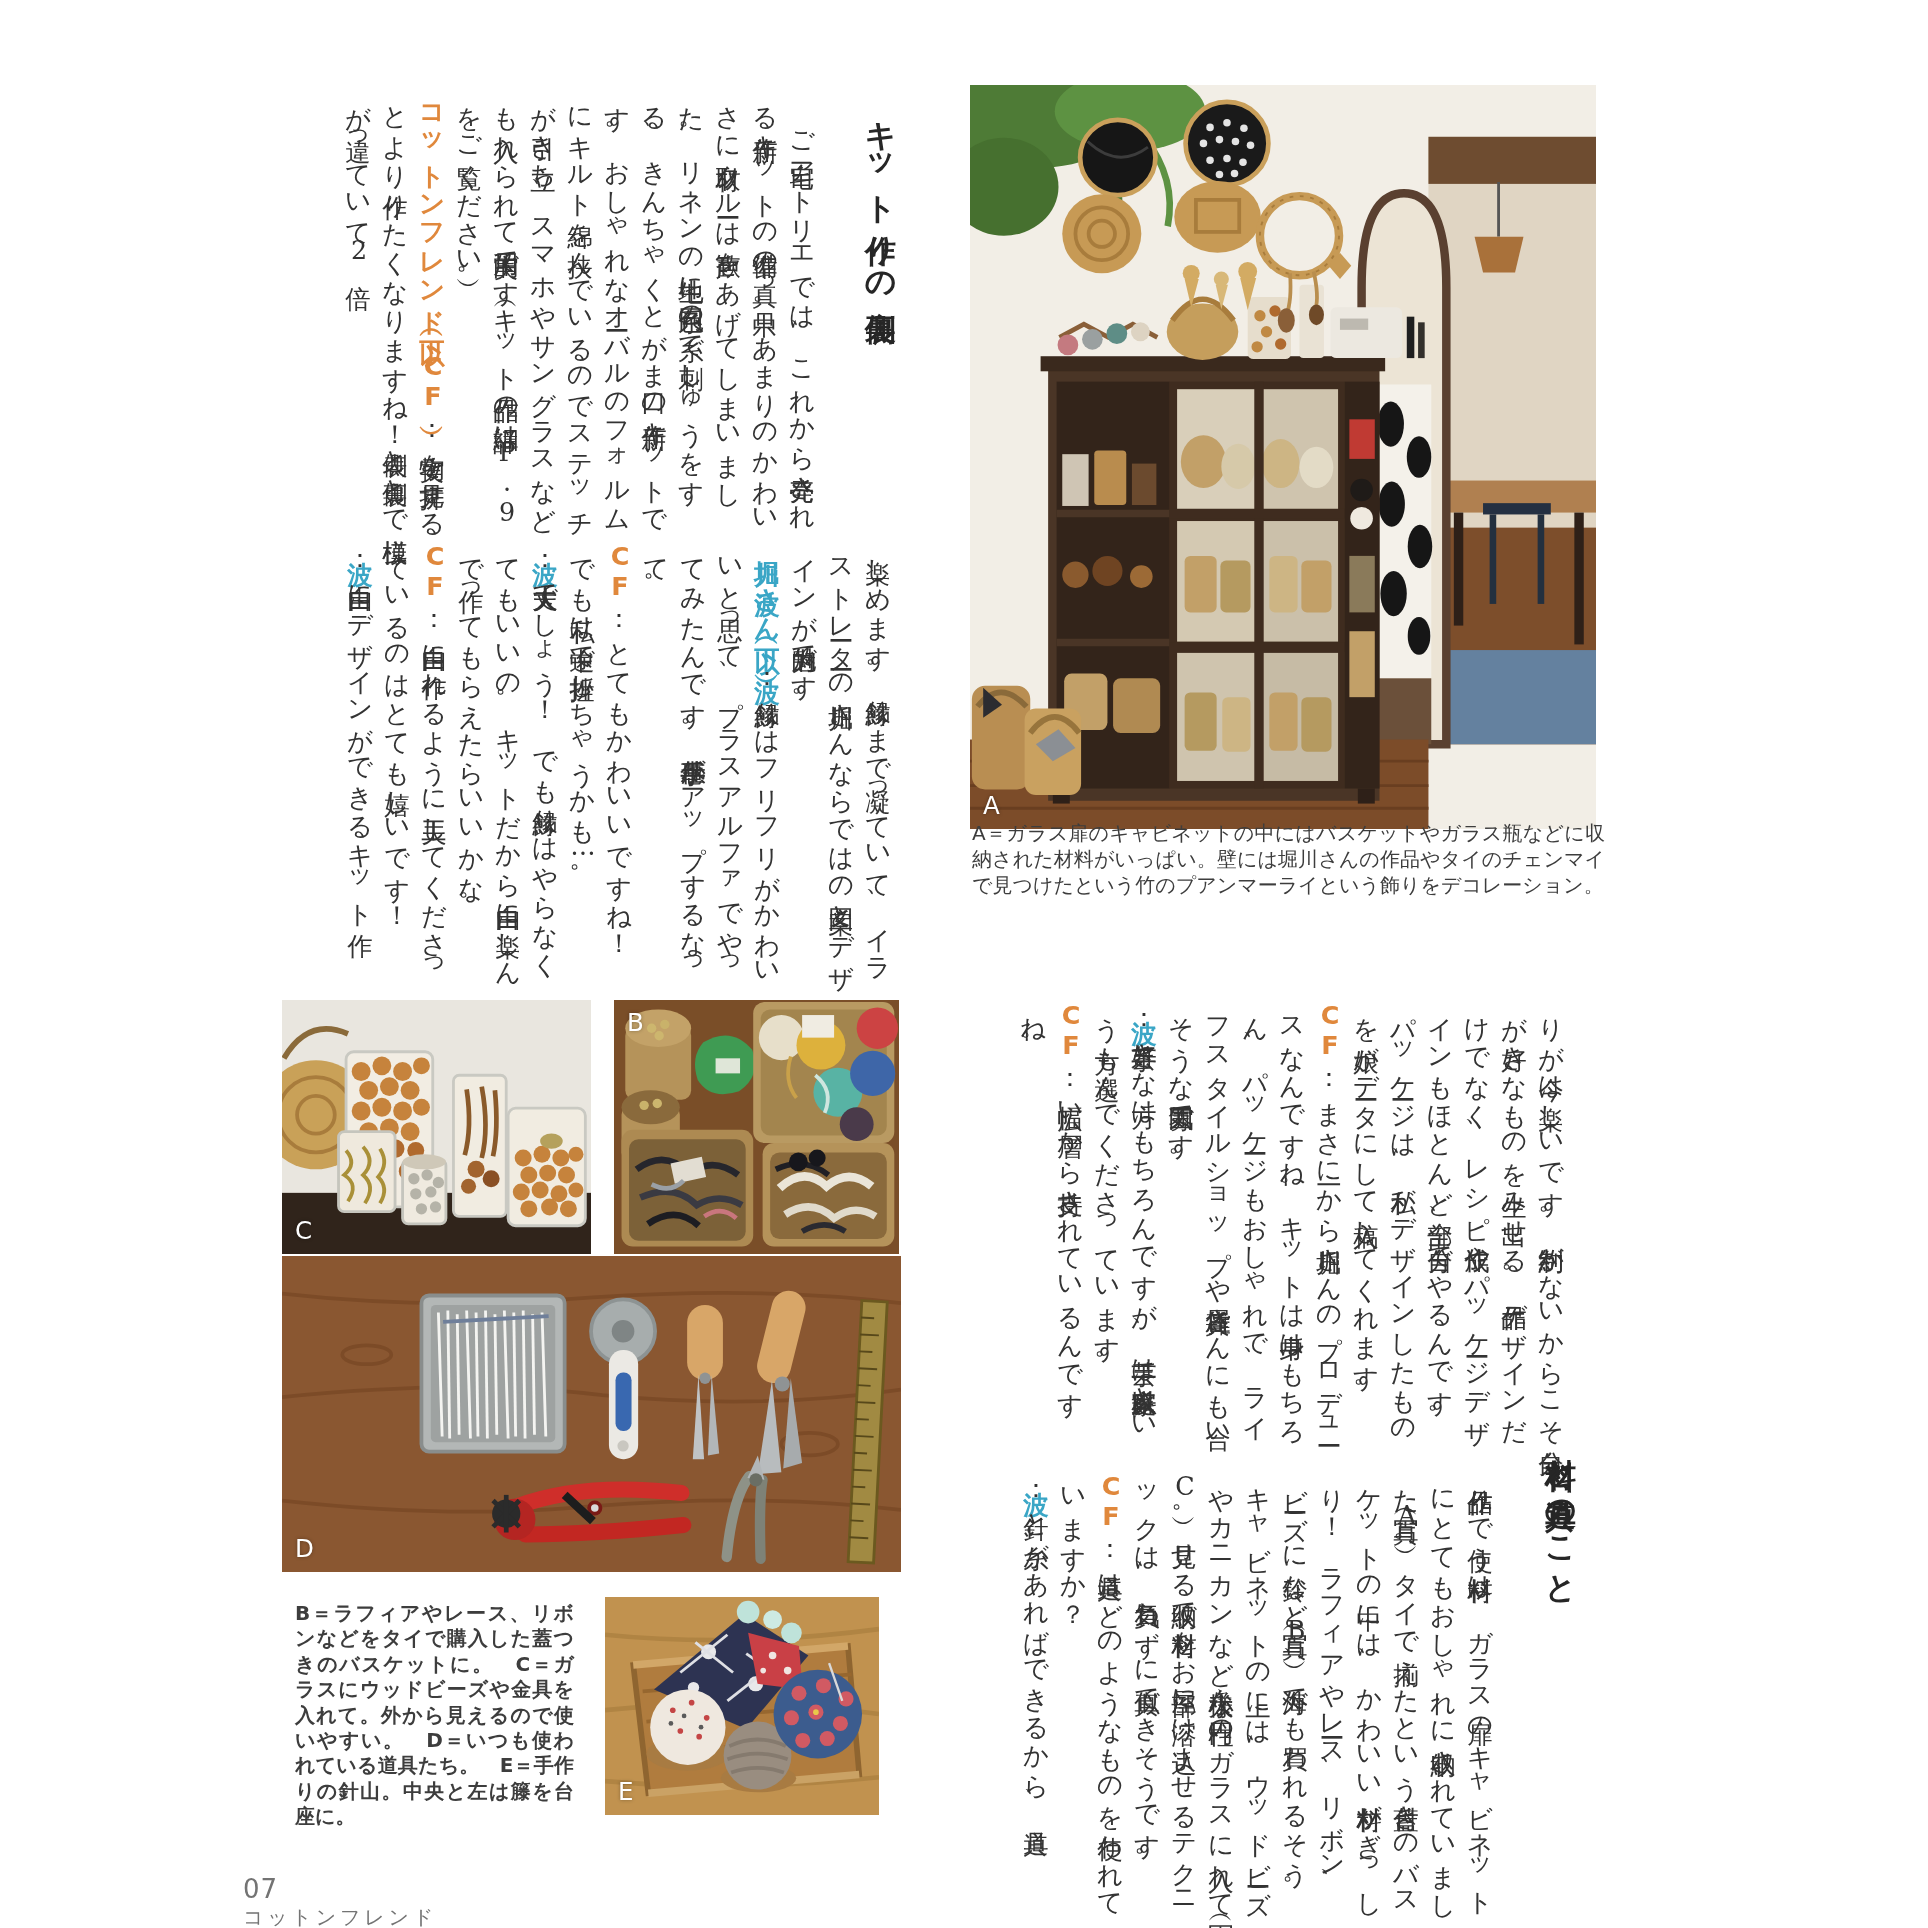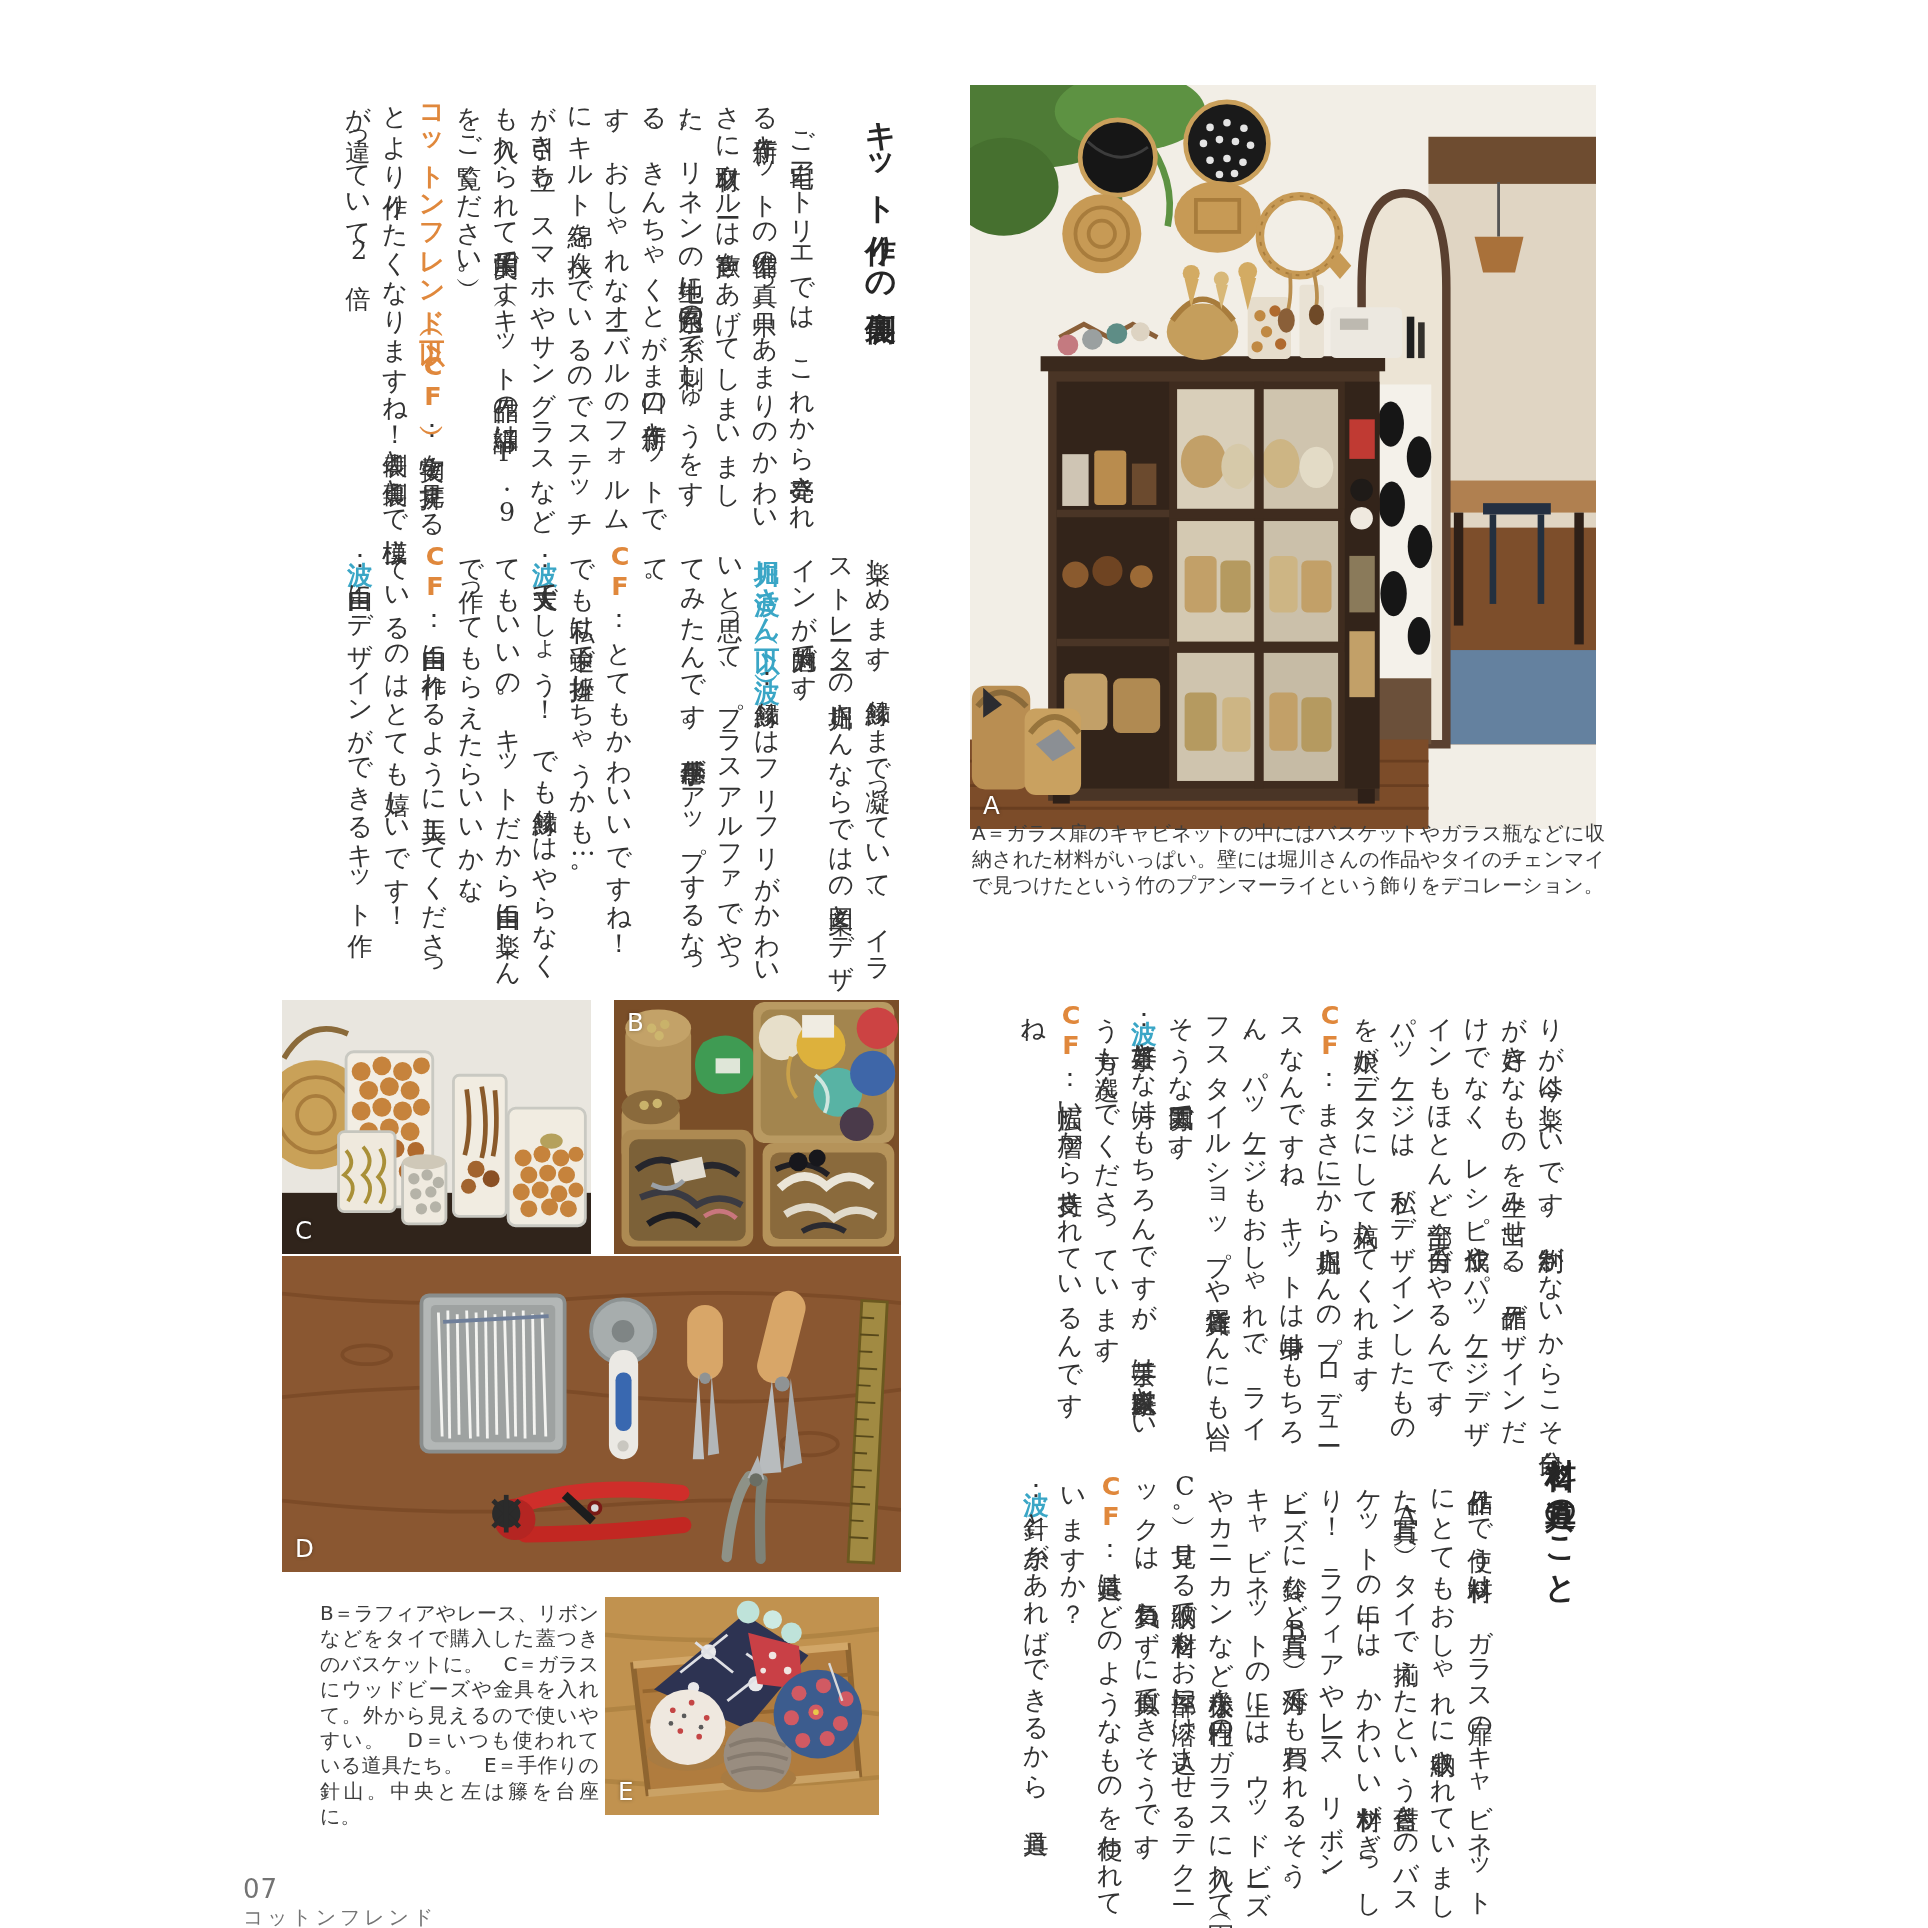--- a/index.html
+++ b/index.html
@@ -465,21 +465,21 @@
     </g>
     <g>
       <path d="M472 320 Q478 258 496 234" stroke="#8e9287" stroke-width="11" fill="none" stroke-linecap="round"></path>
       <path d="M508 322 Q506 262 510 238" stroke="#7e8277" stroke-width="11" fill="none" stroke-linecap="round"></path>
       <polygon points="494,236 512,238 505,212" fill="#b2b6b8"></polygon>
       <circle cx="503" cy="238" r="7" fill="#6a6e64"></circle>
     </g>
   </svg>
 </div>
 
-<div class="abs caption caption-bcde" style="left:320px;top:1601px;width:279px;height:207px;">B＝ラフィアやレース、リボンなどをタイで購入した蓋つきのバスケットに。　C＝ガラスにウッドビーズや金具を入れて。外から見えるので使いやすい。　D＝いつも使われている道具たち。　E＝手作りの針山。中央と左は籐を台座に。</div>
+<div class="abs caption caption-bcde" style="left:295px;top:1601px;width:279px;height:207px;font-weight:bold;">B＝ラフィアやレース、リボンなどをタイで購入した蓋つきのバスケットに。　C＝ガラスにウッドビーズや金具を入れて。外から見えるので使いやすい。　D＝いつも使われている道具たち。　E＝手作りの針山。中央と左は籐を台座に。</div>
 
 <div class="abs photo" style="left:605px;top:1597px;width:274px;height:218px;">
   <span class="plabel bl">E</span>
   <svg viewBox="0 0 291 231" preserveAspectRatio="none">
     <rect width="291" height="231" fill="#c1924f"></rect>
     <path d="M0 40 q140 14 291 -6 M0 120 q150 -16 291 4 M0 195 q140 12 291 -4" stroke="#b08443" stroke-width="5" fill="none"></path>
     <g>
       <path d="M30 72 L258 52 L270 188 L46 208 Z" fill="#b07c3e" stroke="#8f6530" stroke-width="6"></path>
       <path d="M40 100 L262 82 M44 132 L264 114 M48 166 L266 148" stroke="#97672f" stroke-width="4"></path>
       <path d="M30 72 L258 52" stroke="#d2a768" stroke-width="8"></path>

